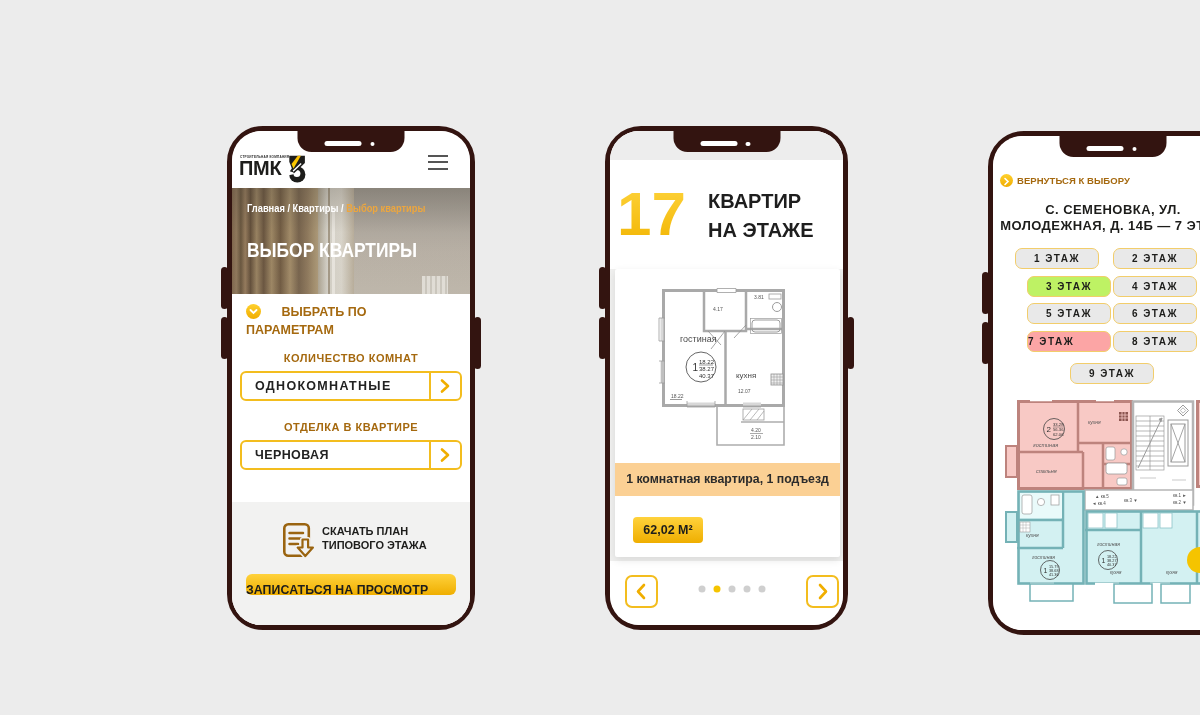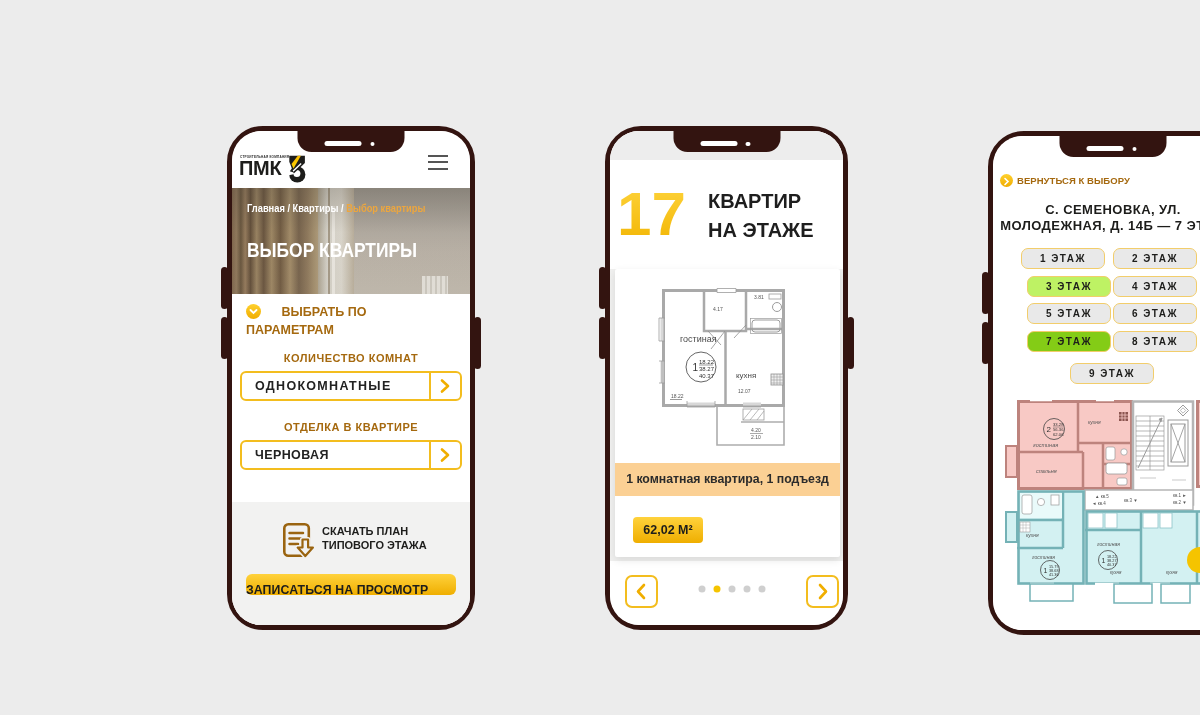--- a/index.html
+++ b/index.html
@@ -228,27 +228,27 @@
  <div class="btnL" style="left:-11px;top:186px"></div>
  <div class="scr" id="s3">
 
   <span class="ycirc" style="position:absolute;left:7px;top:38px;width:13px;height:13px"><svg width="13" height="13" viewBox="0 0 13 13">
           <path d="M5 3.5 L8 6.5 L5 9.5" stroke="#fff" stroke-width="1.6" fill="none" stroke-linecap="round"></path>
         </svg></span>
   <div style="position:absolute;left:24px;top:39px;font-size:9.5px;font-weight:bold;letter-spacing:0.05px;color:#a5690f">ВЕРНУТЬСЯ К ВЫБОРУ</div>
 
   <div style="position:absolute;left:0;top:66px;width:240px;text-align:center;font-size:13px;line-height:15.5px;font-weight:bold;letter-spacing:0.45px;color:#1d1d1b">С. СЕМЕНОВКА, УЛ.<br>МОЛОДЕЖНАЯ, Д. 14Б — 7 ЭТАЖ</div>
 
-  <div style="position:absolute;left:28px;top:112px;width:82px;height:19px;background:#e9e9e9;border:1px solid #f2cd6b;border-radius:7px;text-align:center;line-height:19px;font-size:10px;font-weight:bold;letter-spacing:1.5px;color:#1d1d1b">1 ЭТАЖ</div>
+  <div style="position:absolute;left:22px;top:112px;width:82px;height:19px;background:#e9e9e9;border:1px solid #f2cd6b;border-radius:7px;text-align:center;line-height:19px;font-size:10px;font-weight:bold;letter-spacing:1.5px;color:#1d1d1b">1 ЭТАЖ</div>
   <div style="position:absolute;left:120px;top:112px;width:82px;height:19px;background:#e9e9e9;border:1px solid #f2cd6b;border-radius:7px;text-align:center;line-height:19px;font-size:10px;font-weight:bold;letter-spacing:1.5px;color:#1d1d1b">2 ЭТАЖ</div>
   <div style="position:absolute;left:34px;top:139.5px;width:82px;height:19px;background:#bef264;border:1px solid #f2cd6b;border-radius:7px;text-align:center;line-height:19px;font-size:10px;font-weight:bold;letter-spacing:1.5px;color:#1d1d1b">3 ЭТАЖ</div>
   <div style="position:absolute;left:120px;top:139.5px;width:82px;height:19px;background:#e9e9e9;border:1px solid #f2cd6b;border-radius:7px;text-align:center;line-height:19px;font-size:10px;font-weight:bold;letter-spacing:1.5px;color:#1d1d1b">4 ЭТАЖ</div>
   <div style="position:absolute;left:34px;top:167px;width:82px;height:19px;background:#e9e9e9;border:1px solid #f2cd6b;border-radius:7px;text-align:center;line-height:19px;font-size:10px;font-weight:bold;letter-spacing:1.5px;color:#1d1d1b">5 ЭТАЖ</div>
   <div style="position:absolute;left:120px;top:167px;width:82px;height:19px;background:#e9e9e9;border:1px solid #f2cd6b;border-radius:7px;text-align:center;line-height:19px;font-size:10px;font-weight:bold;letter-spacing:1.5px;color:#1d1d1b">6 ЭТАЖ</div>
-  <div style="position:absolute;left:34px;top:194.5px;width:82px;height:19px;background:#84cc16;border:1px solid #f2cd6b;border-radius:7px;text-align:center;line-height:19px;font-size:10px;font-weight:bold;letter-spacing:1.5px;color:#1d1d1b">7 ЭТАЖ</div>
+  <div style="position:absolute;left:34px;top:194.5px;width:82px;height:19px;background:#fca5a5;border:1px solid #f2cd6b;border-radius:7px;line-height:19px;font-size:10px;font-weight:bold;letter-spacing:1.5px;color:#1d1d1b">7 ЭТАЖ</div>
   <div style="position:absolute;left:120px;top:194.5px;width:82px;height:19px;background:#e9e9e9;border:1px solid #f2cd6b;border-radius:7px;text-align:center;line-height:19px;font-size:10px;font-weight:bold;letter-spacing:1.5px;color:#1d1d1b">8 ЭТАЖ</div>
   <div style="position:absolute;left:77px;top:226.5px;width:82px;height:19px;background:#e9e9e9;border:1px solid #f2cd6b;border-radius:7px;text-align:center;line-height:19px;font-size:10px;font-weight:bold;letter-spacing:1.5px;color:#1d1d1b">9 ЭТАЖ</div>
 
   <svg style="position:absolute;left:7px;top:264px" width="226" height="212" viewBox="0 0 226 212">
 
     <g>
       <rect x="18.5" y="1.5" width="113" height="87" fill="#f8c9c5" stroke="#bd837d" stroke-width="3"></rect>
       <g stroke="#bd837d" stroke-width="2.5" fill="none">
         <path d="M78 1 V52 M17 52 H83 M83 52 V89 M78 43 H133 M103 43 V89 M103 64 H132"></path>
       </g>

